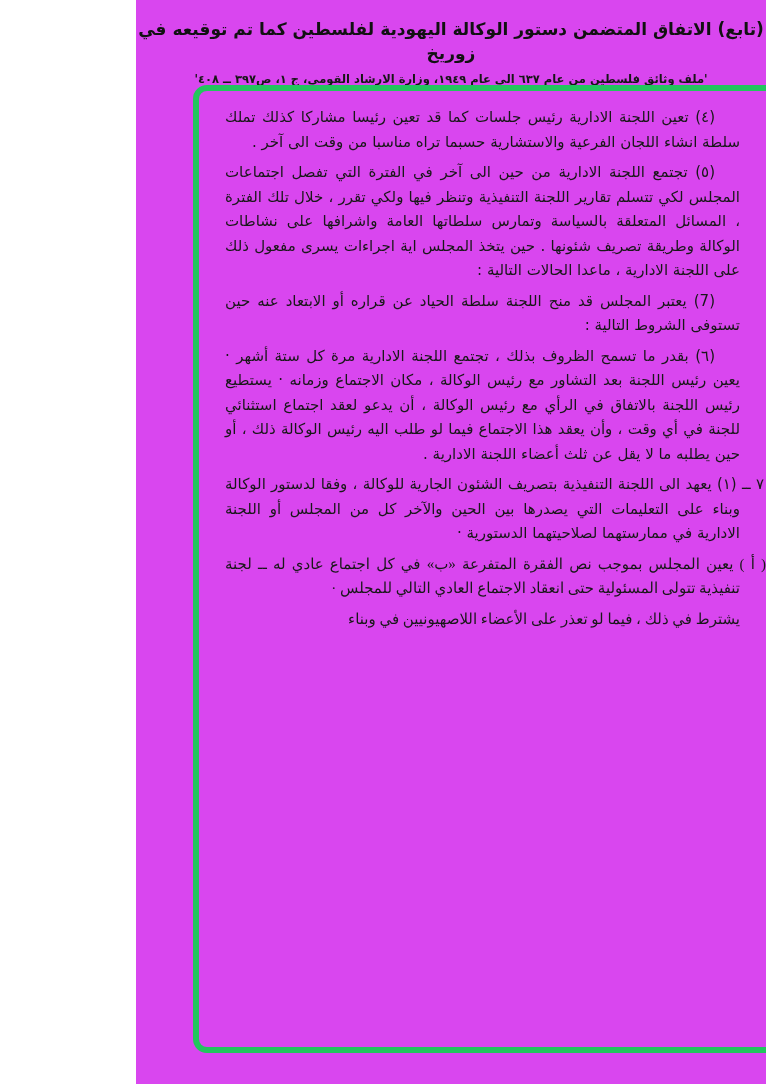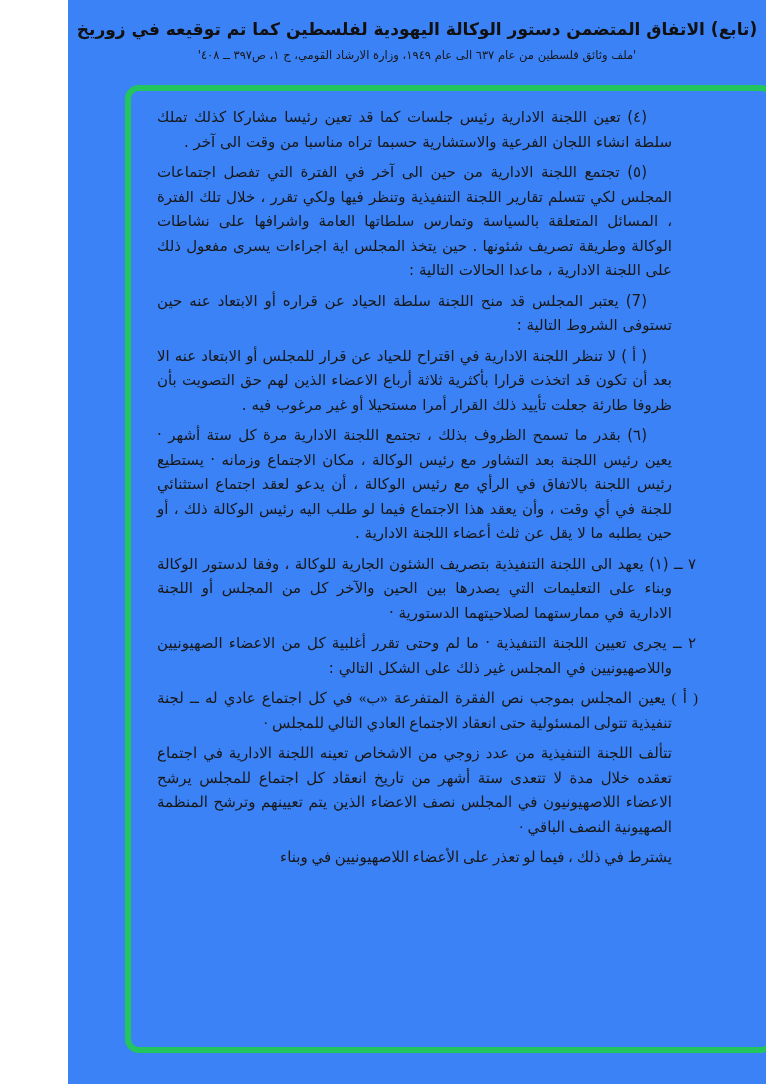--- a/index.html
+++ b/index.html
@@ -2,28 +2,28 @@
 <html lang="ar" dir="rtl"><head>
 <meta charset="utf-8">
 <style>
   html,body{margin:0;padding:0;}
   body{
     width:766px;height:1084px;overflow:hidden;
     background:#ffffff;
     font-family:"DejaVu Sans", sans-serif;
     color:#1a1a1a;
   }
-  .page{position:relative;width:698px;height:1084px;background:#3b82f6;}
+  .page{position:relative;width:630px;height:1084px;background:#d946ef;}
   .header{padding-top:18px;text-align:center;direction:rtl;}
   .header .title{
     font-size:17px;font-weight:bold;color:#111;
     letter-spacing:0;line-height:1.4;
   }
   .header .source{
-    font-size:11.5px;font-weight:normal;color:#161616;margin-top:6px;
+    font-size:11.5px;font-weight:bold;color:#161616;margin-top:6px;
   }
   .frame{
     position:absolute;left:57px;top:85px;width:650px;height:968px;
     box-sizing:border-box;
     border:6px solid #22c55e;border-radius:14px;
     padding:14px 97px 0 26px;
     overflow:hidden;
     background:transparent;
   }
   .body-text{
@@ -56,31 +56,28 @@
   <div class="frame">
     <div class="body-text">
 
       <p class="first-indent">(٤) تعين اللجنة الادارية رئيس جلسات كما قد تعين رئيسا مشاركا كذلك تملك سلطة انشاء اللجان الفرعية والاستشارية حسبما تراه مناسبا من وقت الى آخر .</p>
 
       <p class="first-indent">(٥) تجتمع اللجنة الادارية من حين الى آخر في الفترة التي تفصل اجتماعات المجلس لكي تتسلم تقارير اللجنة التنفيذية وتنظر فيها ولكي تقرر ، خلال تلك الفترة ، المسائل المتعلقة بالسياسة وتمارس سلطاتها العامة واشرافها على نشاطات الوكالة وطريقة تصريف شئونها . حين يتخذ المجلس اية اجراءات يسرى مفعول ذلك على اللجنة الادارية ، ماعدا الحالات التالية :</p>
 
 
       <p class="first-indent">(7) يعتبر المجلس قد منح اللجنة سلطة الحياد عن قراره أو الابتعاد عنه حين تستوفى الشروط التالية :</p>
 
-      <p class="first-indent">( أ ) لا تنظر اللجنة الادارية في اقتراح للحياد عن قرار للمجلس أو الابتعاد عنه الا بعد أن تكون قد اتخذت قرارا بأكثرية ثلاثة أرباع الاعضاء الذين لهم حق التصويت بأن ظروفا طارئة جعلت تأييد ذلك القرار أمرا مستحيلا أو غير مرغوب فيه .</p>
 
 
       <p class="first-indent">(٦) بقدر ما تسمح الظروف بذلك ، تجتمع اللجنة الادارية مرة كل ستة أشهر · يعين رئيس اللجنة بعد التشاور مع رئيس الوكالة ، مكان الاجتماع وزمانه · يستطيع رئيس اللجنة بالاتفاق في الرأي مع رئيس الوكالة ، أن يدعو لعقد اجتماع استثنائي للجنة في أي وقت ، وأن يعقد هذا الاجتماع فيما لو طلب اليه رئيس الوكالة ذلك ، أو حين يطلبه ما لا يقل عن ثلث أعضاء اللجنة الادارية .</p>
 
       <p class="hang"><span class="marker">٧ ــ</span> <span>(١) يعهد الى اللجنة التنفيذية بتصريف الشئون الجارية للوكالة ، وفقا لدستور الوكالة وبناء على التعليمات التي يصدرها بين الحين والآخر كل من المجلس أو اللجنة الادارية في ممارستهما لصلاحيتهما الدستورية ·</span></p>
 
-      <p class="hang"><span class="marker">٢ ــ</span> <span>يجرى تعيين اللجنة التنفيذية · ما لم وحتى تقرر أغلبية كل من الاعضاء الصهيونيين واللاصهيونيين في المجلس غير ذلك على الشكل التالي :</span></p>
 
       <p class="sub hangsub"><span class="marker">( أ )</span> <span>يعين المجلس بموجب نص الفقرة المتفرعة «ب» في كل اجتماع عادي له ــ لجنة تنفيذية تتولى المسئولية حتى انعقاد الاجتماع العادي التالي للمجلس ·</span></p>
 
-      <p class="sub">تتألف اللجنة التنفيذية من عدد زوجي من الاشخاص تعينه اللجنة الادارية في اجتماع تعقده خلال مدة لا تتعدى ستة أشهر من تاريخ انعقاد كل اجتماع للمجلس يرشح الاعضاء اللاصهيونيون في المجلس نصف الاعضاء الذين يتم تعيينهم وترشح المنظمة الصهيونية النصف الباقي ·</p>
 
       <p class="sub">يشترط في ذلك ، فيما لو تعذر على الأعضاء اللاصهيونيين في وبناء</p>
 
     </div>
   </div>
 
 </div>
 
 </body></html>

